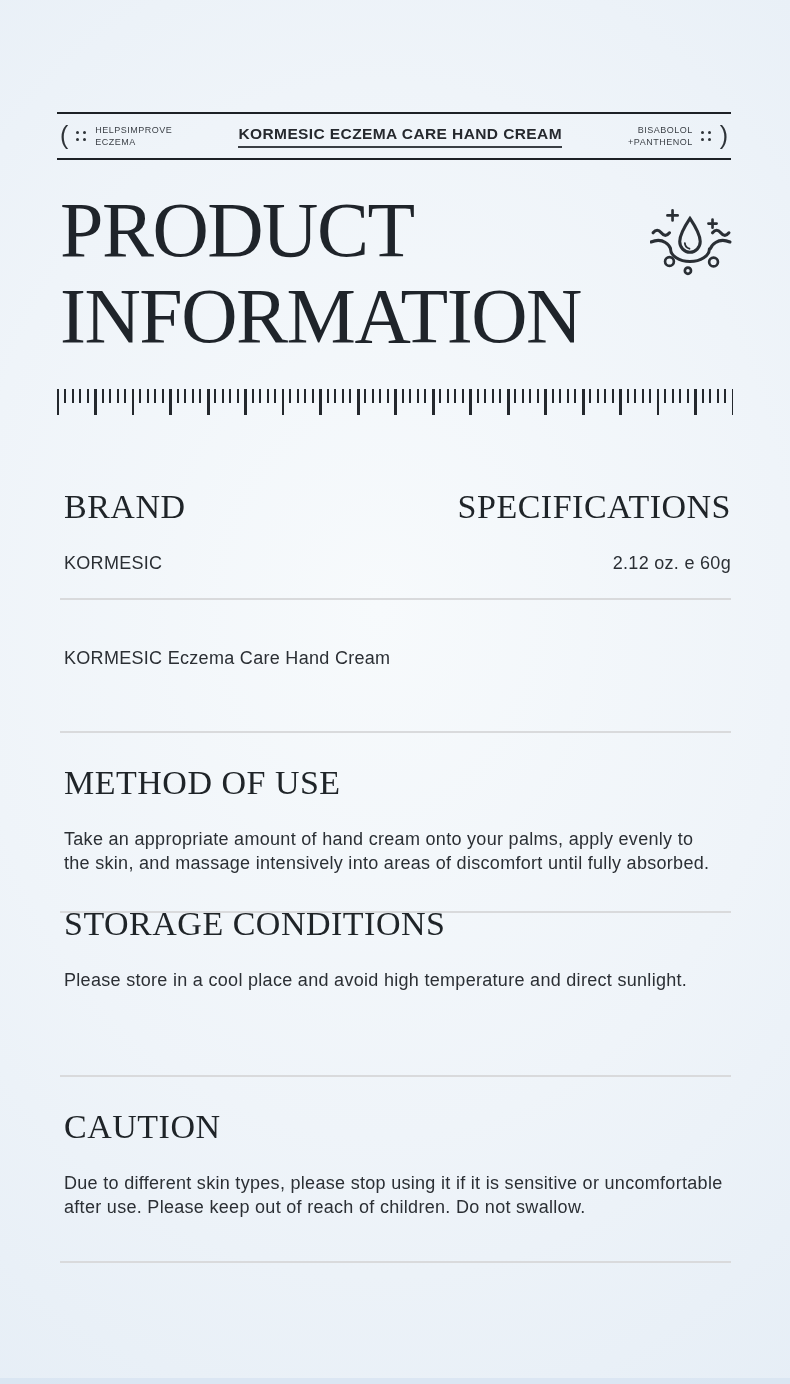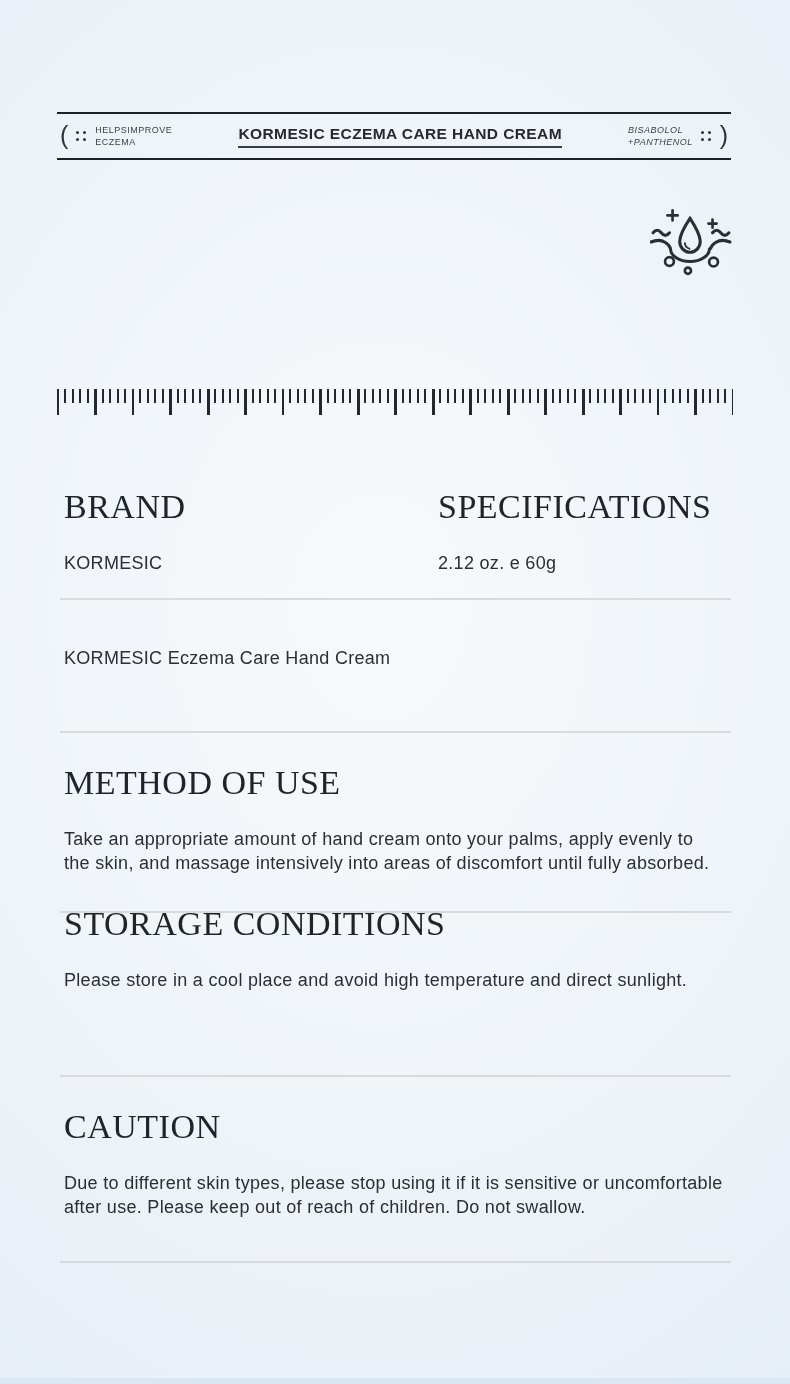--- a/index.html
+++ b/index.html
@@ -18,21 +18,21 @@
   .header {
     position:absolute; left:57px; top:112px; width:674px; height:48px;
     border-top:2px solid #1d2126; border-bottom:2px solid #1d2126;
     display:flex; align-items:center; justify-content:space-between; padding:0 3px;
   }
   .h-side { display:flex; align-items:center; gap:8px; }
   .paren { font-size:25px; font-weight:300; color:#2e3338; line-height:1; transform:translateY(-1px); }
   .dots { display:grid; grid-template-columns:4px 4px; grid-template-rows:4px 4px; gap:3px; }
   .dots i { width:3px; height:3px; border-radius:50%; background:#2e3338; }
   .mini { font-size:9px; letter-spacing:.5px; color:#3a3f45; line-height:1.35; font-weight:500; }
-  .mini.right { text-align:left;font-style:italic; }
+  .mini.right { text-align:right; }
   .h-center {
     font-size:15.5px; font-weight:600; letter-spacing:.4px; color:#26292e;
     border-bottom:2px solid #3a3f44; padding-bottom:3px;
   }
 
   
   .title {
     position:absolute; left:60px; top:187px;
     font-family:"Liberation Serif","DejaVu Serif",serif;
     font-size:78px; line-height:86px; letter-spacing:-1.5px;
@@ -57,21 +57,21 @@
   .sec-heading {
     font-family:"Liberation Serif","DejaVu Serif",serif;
     font-size:34px; line-height:41px; letter-spacing:.5px; color:#1f2428; font-weight:400;
   }
   .sec-body {
     margin-top:24px; font-size:18px; line-height:24px; letter-spacing:.3px;
     color:#2b2f34; max-width:660px;
   }
   .two-col { display:flex; }
   .col-1 { width:374px; flex:none; }
-  .col-2 { flex:1; }
+  .col-2 { flex:1;text-align:right; }
   .divider { position:absolute; left:60px; width:671px; height:2px; background:#d9dadc; }
 </style>
 </head>
 <body>
 
 <div class="page">
 
   <div class="header">
     <div class="h-side">
       <span class="paren">(</span>
@@ -95,20 +95,24 @@
       <span class="dots">
           <i></i>
           <i></i>
           <i></i>
           <i></i>
         </span>
       <span class="paren">)</span>
     </div>
   </div>
 
+  <div class="title">
+    <div>PRODUCT</div>
+    <div>INFORMATION</div>
+  </div>
 
   <svg class="moist-icon" viewBox="0 0 80 72" fill="none" stroke="#2a2f35" stroke-width="3" stroke-linecap="round">
 
     <path d="M3 28 q4 -5 8 0 q4 5 8 0"></path>
 
     <path d="M61 28 q4 -5 8 0 q4 5 8 0"></path>
 
     <path d="M1 37 q8 -3.5 14 .5 q4 2.5 5 6"></path>
 
     <path d="M20 43.5 a19 12.5 0 0 0 38 0"></path>

